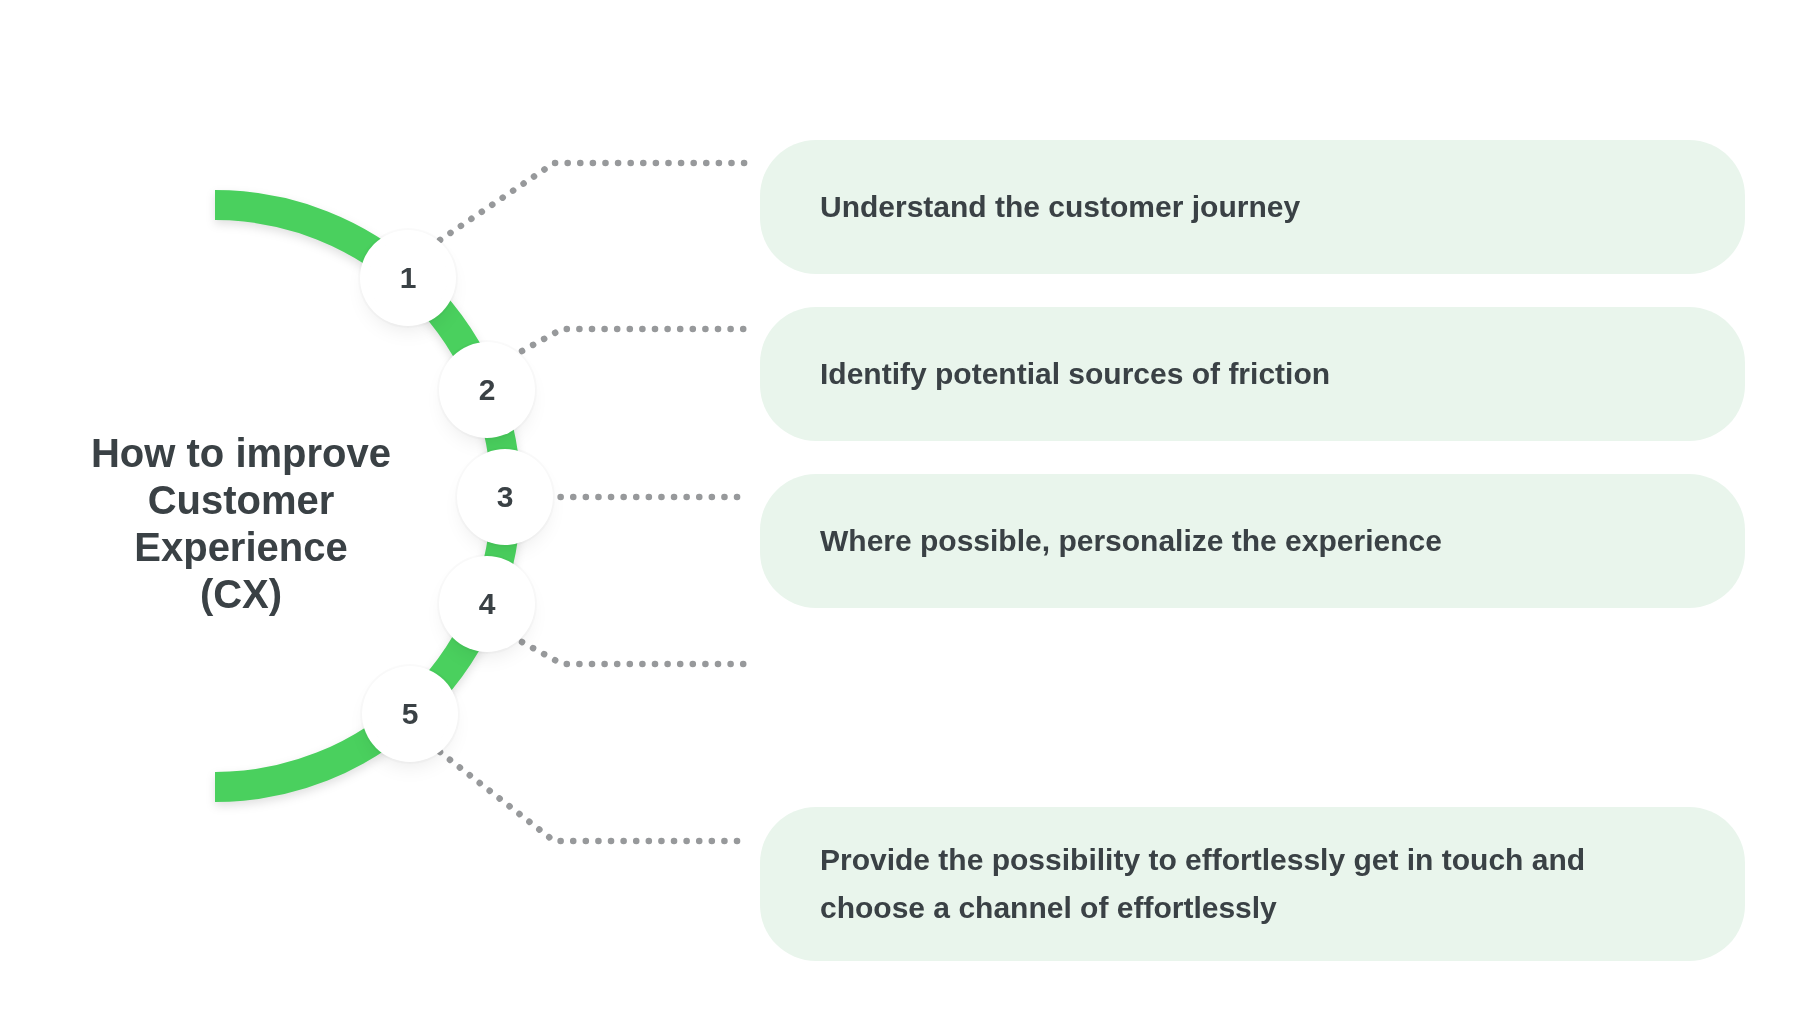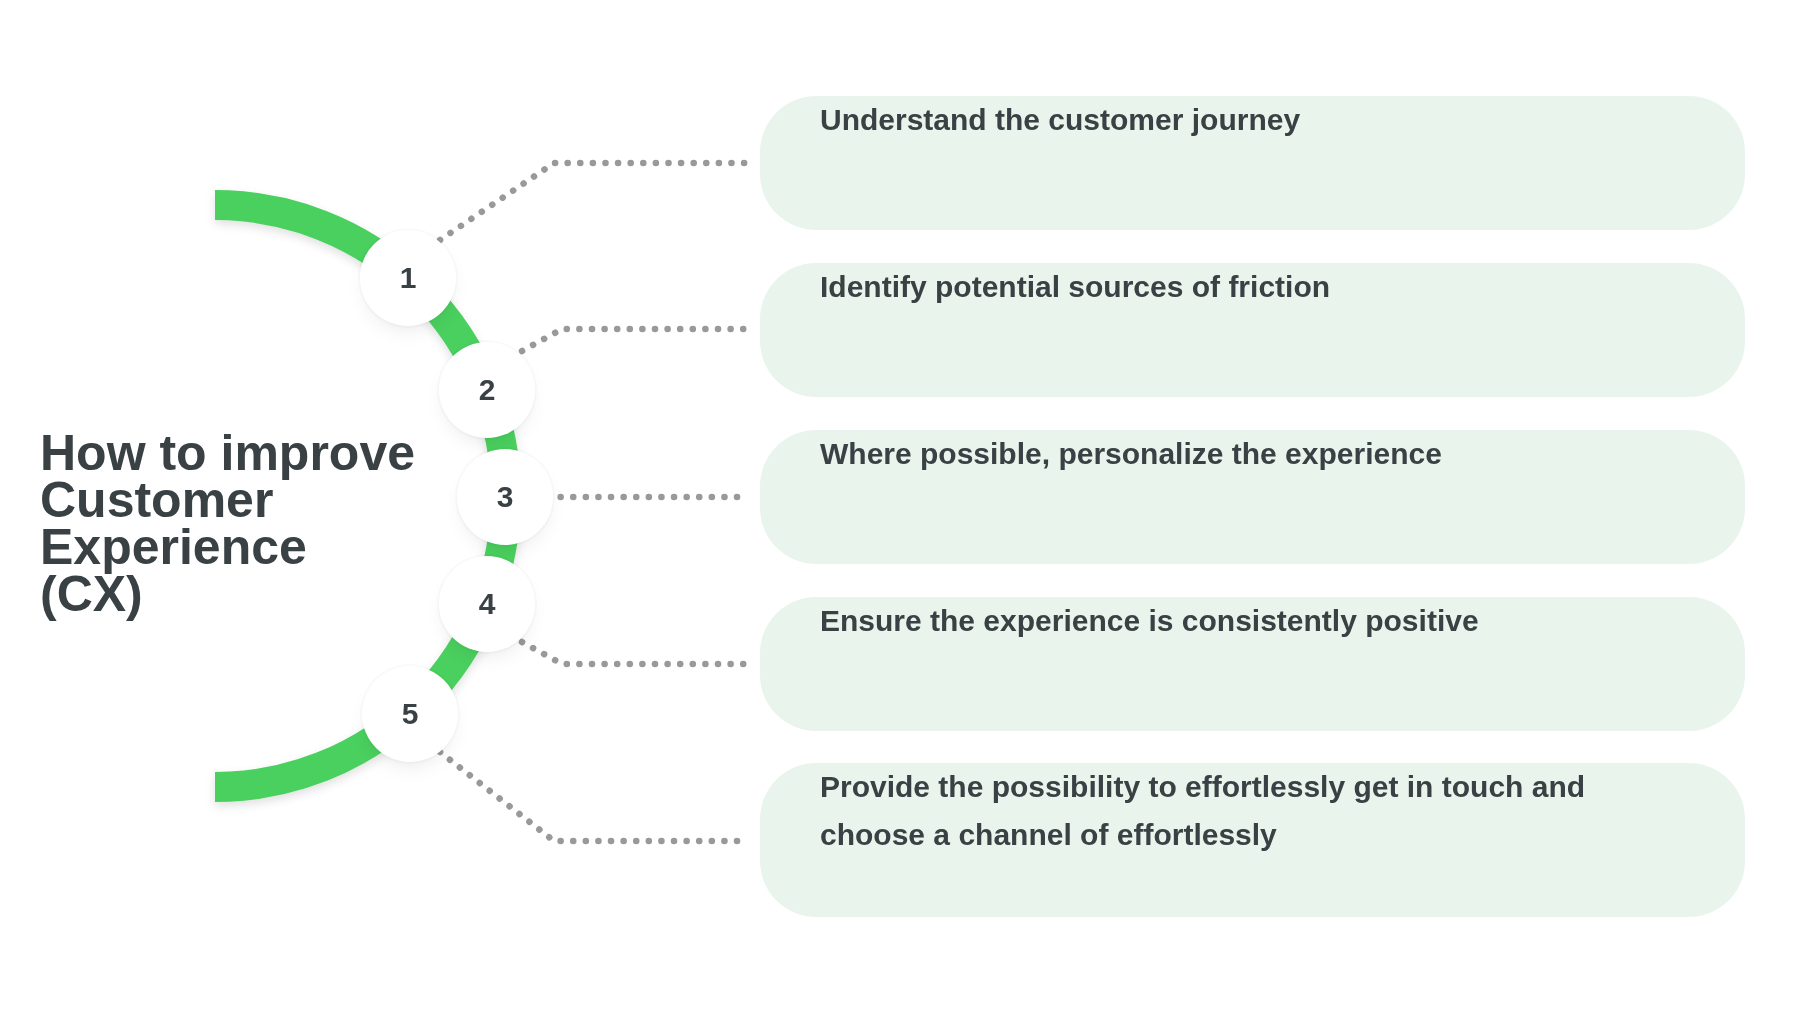--- a/index.html
+++ b/index.html
@@ -19,36 +19,36 @@
   .arc-path{
     stroke:var(--arc-green);stroke-width:30;fill:none;stroke-linecap:butt;
     filter:drop-shadow(0 4px 5px rgba(0,0,0,0.12));
   }
   .connector{
     stroke:var(--dot-gray);stroke-width:6.5;fill:none;
     stroke-linecap:round;stroke-dasharray:0.1 12.5;
   }
   .diagram-title{
     position:absolute;left:40px;top:430px;width:402px;
-    white-space:pre-line;
-    font-size:50px;font-weight:700;line-height:47px;color:var(--text-dark);
+    text-align:center;white-space:pre-line;
+    font-size:40px;font-weight:700;line-height:47px;color:var(--text-dark);
   }
   .step-circle{
     position:absolute;width:80px;height:80px;border-radius:50%;
     background:#ffffff;display:flex;align-items:center;justify-content:center;
     box-shadow:0 0 0 8px #ffffff,0 0 0 10px rgba(0,0,0,0.02),0 10px 22px rgba(0,0,0,0.10);
   }
   .step-number{
     font-size:30px;font-weight:700;color:var(--text-dark);line-height:1;
   }
   .step-card{
     position:absolute;left:760px;width:985px;border-radius:56px;
     background:var(--card-fill);
-    display:flex;align-items:flex-start;
-    padding-left:60px;padding-right:40px;
+    display:flex;align-items:center;
+    padding-left:60px;padding-right:40px;margin-top:44px;
   }
   .card-label{
     font-size:30px;font-weight:700;line-height:48px;color:var(--text-dark);
     white-space:pre-line;
   }
 </style>
 </head>
 <body>
 
 <div class="stage">
@@ -84,21 +84,18 @@
 
   <div class="step-card" style="top:96px;height:134px;">
     <div class="card-label">Understand the customer journey</div>
   </div>
   <div class="step-card" style="top:263px;height:134px;">
     <div class="card-label">Identify potential sources of friction</div>
   </div>
   <div class="step-card" style="top:430px;height:134px;">
     <div class="card-label">Where possible, personalize the experience</div>
   </div>
-  <div class="step-card" style="top:597px;height:134px;">
-    <div class="card-label">Ensure the experience is consistently positive</div>
-  </div>
   <div class="step-card" style="top:763px;height:154px;">
     <div class="card-label">Provide the possibility to effortlessly get in touch and
 choose a channel of effortlessly</div>
   </div>
 
 </div>
 
 </body></html>

